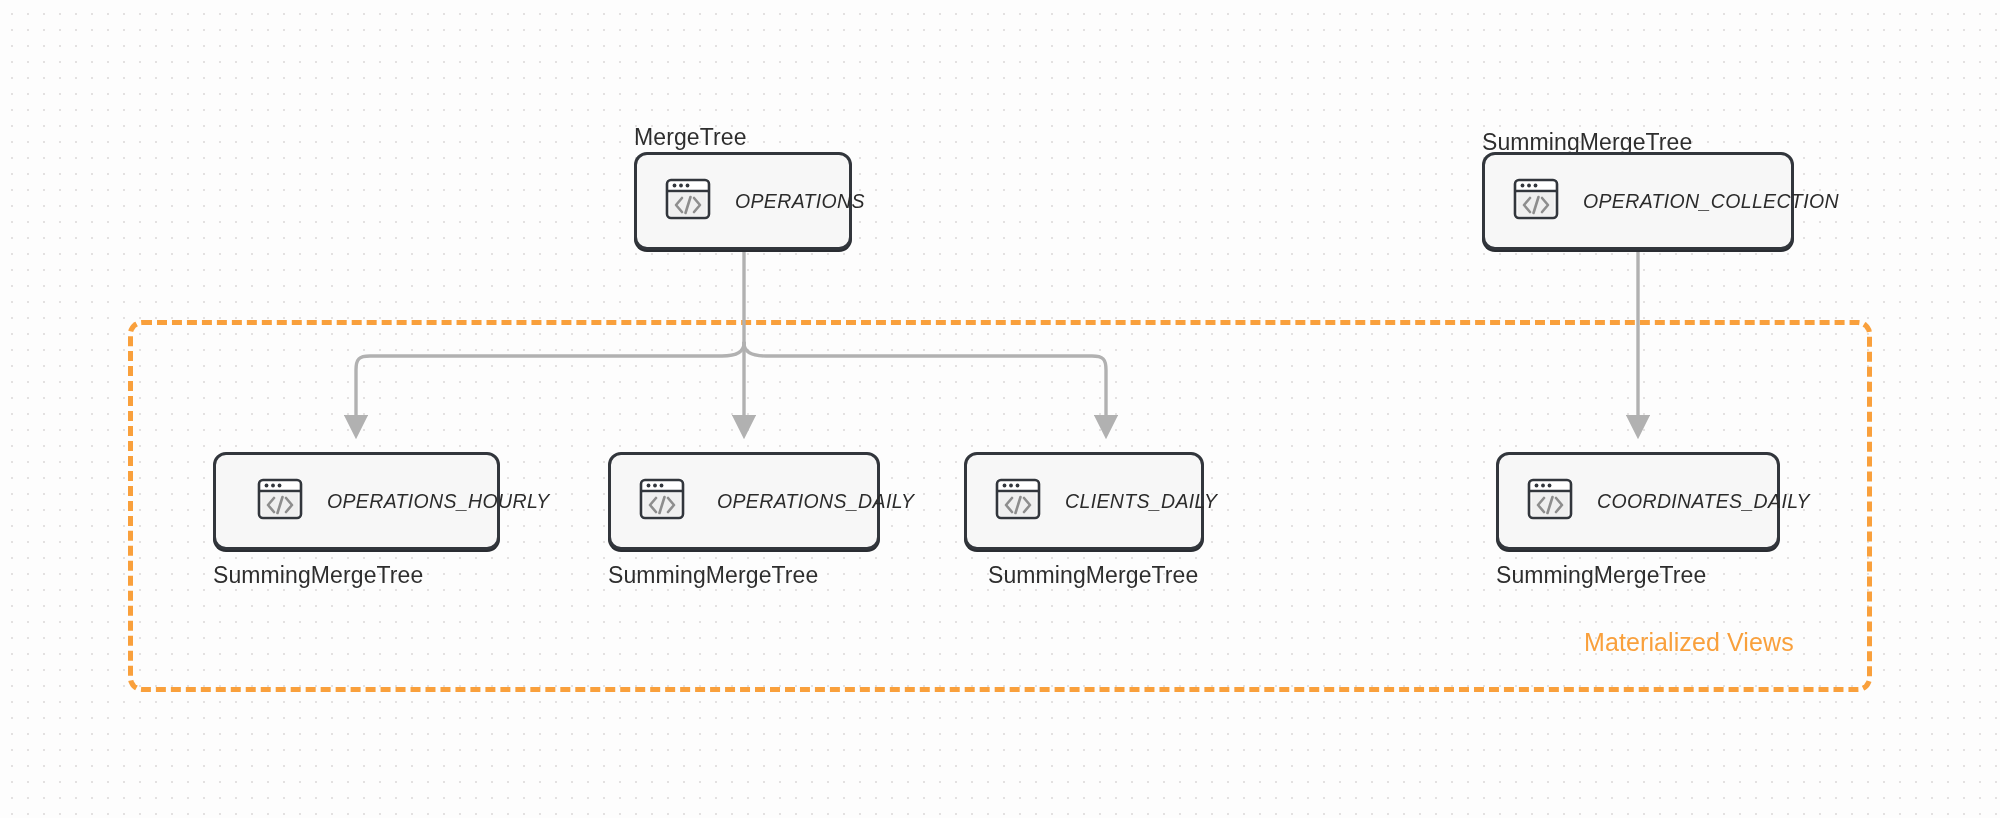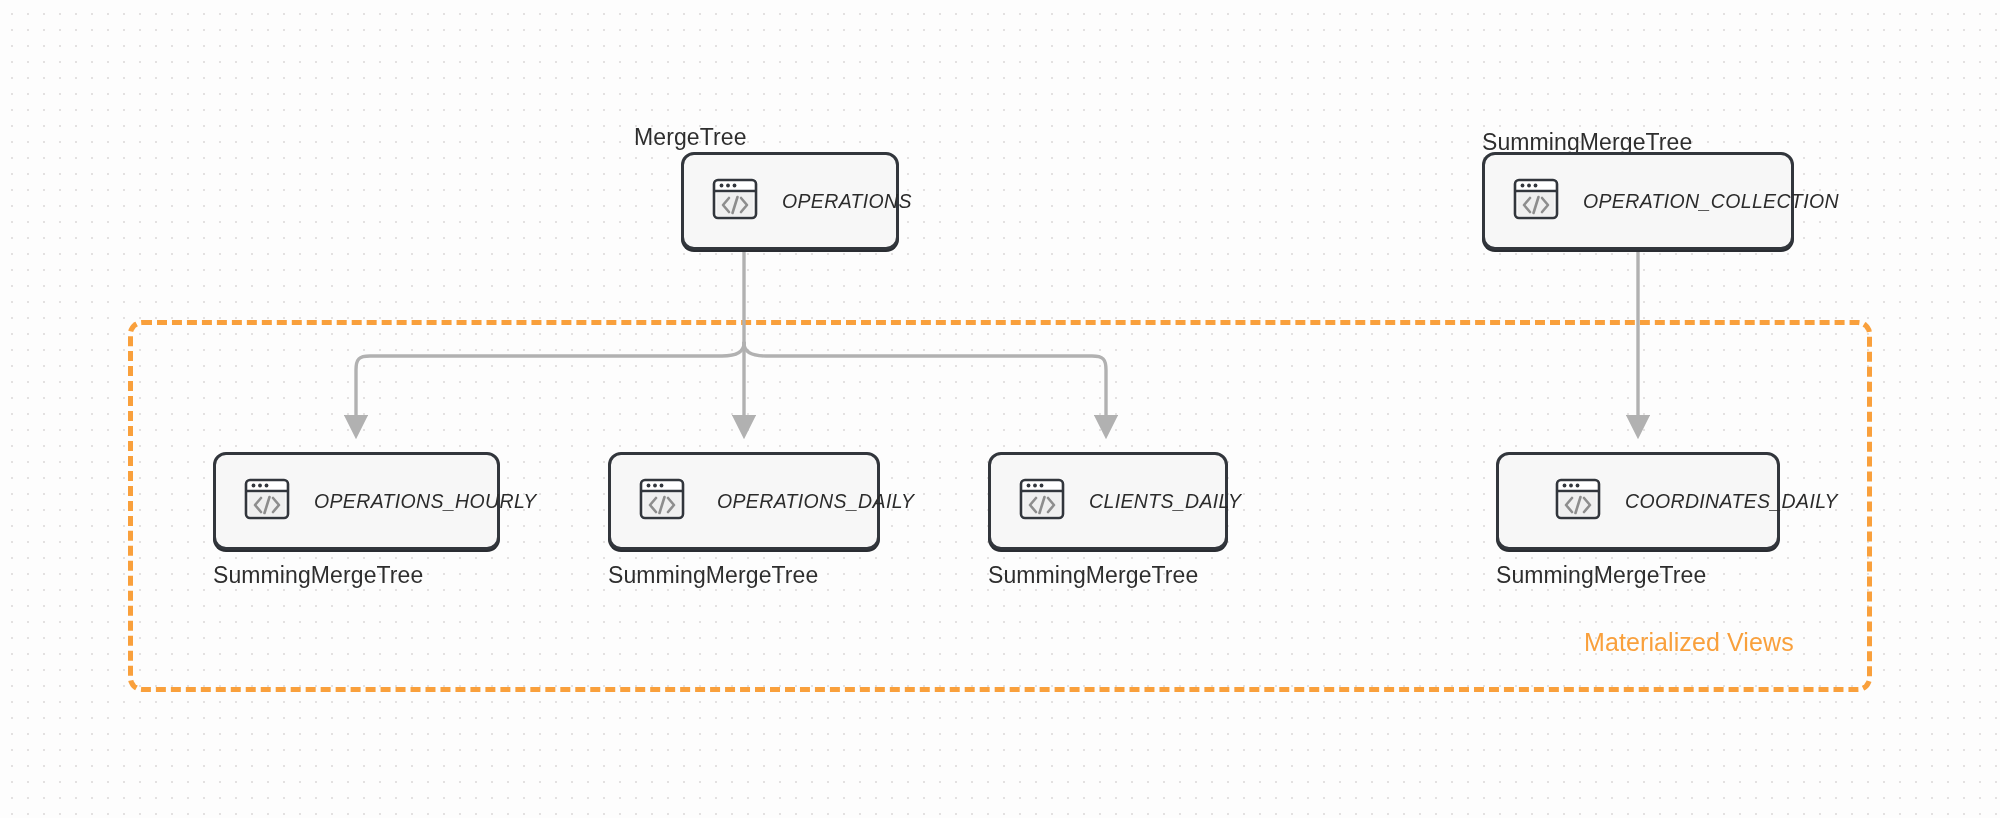--- a/index.html
+++ b/index.html
@@ -105,21 +105,21 @@
 
     <path d="M 744 343 L 744 427" fill="none" stroke="#b1b1b1" stroke-width="3.4" stroke-linecap="round" marker-end="url(#arrow)"></path>
 
     <path d="M 744 343 C 744 354, 755 356, 766 356 L 1092 356 C 1103 356, 1106 359, 1106 370 L 1106 427" fill="none" stroke="#b1b1b1" stroke-width="3.4" stroke-linecap="round" marker-end="url(#arrow)"></path>
 
     <path d="M 1638 252 L 1638 427" fill="none" stroke="#b1b1b1" stroke-width="3.4" stroke-linecap="round" marker-end="url(#arrow)"></path>
   </svg>
 
   <div class="caption" style="left:634px; top:124px; width:218px;">MergeTree</div>
 
-  <div class="node" style="left:634px; top:152px; width:218px; height:98px;margin-left:47px;">
+  <div class="node" style="left:634px; top:152px; width:218px; height:98px;">
     <span class="win-icon">
       <svg width="50" height="50" viewBox="0 0 50 50" xmlns="http://www.w3.org/2000/svg">
         <rect x="4" y="6" width="42" height="38" rx="4" ry="4" fill="#ffffff" stroke="#32363c" stroke-width="2.6"></rect>
         <path d="M 4 17 H 46" stroke="#32363c" stroke-width="2.4" fill="none"></path>
         <circle cx="11.5" cy="11.5" r="1.9" fill="#32363c"></circle>
         <circle cx="18" cy="11.5" r="1.9" fill="#32363c"></circle>
         <circle cx="24.5" cy="11.5" r="1.9" fill="#32363c"></circle>
         <rect x="6.5" y="19" width="37" height="23" fill="#efefef"></rect>
         <path d="M 19 24 L 13 31 L 19 38" fill="none" stroke="#8d8d8d" stroke-width="2.6" stroke-linecap="round" stroke-linejoin="round"></path>
         <path d="M 31 24 L 37 31 L 31 38" fill="none" stroke="#8d8d8d" stroke-width="2.6" stroke-linecap="round" stroke-linejoin="round"></path>
@@ -141,21 +141,21 @@
         <circle cx="24.5" cy="11.5" r="1.9" fill="#32363c"></circle>
         <rect x="6.5" y="19" width="37" height="23" fill="#efefef"></rect>
         <path d="M 19 24 L 13 31 L 19 38" fill="none" stroke="#8d8d8d" stroke-width="2.6" stroke-linecap="round" stroke-linejoin="round"></path>
         <path d="M 31 24 L 37 31 L 31 38" fill="none" stroke="#8d8d8d" stroke-width="2.6" stroke-linecap="round" stroke-linejoin="round"></path>
         <path d="M 27.5 23 L 22.5 39" fill="none" stroke="#8d8d8d" stroke-width="2.6" stroke-linecap="round"></path>
       </svg>
     </span>
     <span class="node-label">OPERATION_COLLECTION</span>
   </div>
 
-  <div class="node" style="left:213px; top:452px; width:287px; height:98px;">
+  <div class="node" style="left:213px; top:452px; width:287px; height:98px;padding-left:13px;">
     <span class="win-icon">
       <svg width="50" height="50" viewBox="0 0 50 50" xmlns="http://www.w3.org/2000/svg">
         <rect x="4" y="6" width="42" height="38" rx="4" ry="4" fill="#ffffff" stroke="#32363c" stroke-width="2.6"></rect>
         <path d="M 4 17 H 46" stroke="#32363c" stroke-width="2.4" fill="none"></path>
         <circle cx="11.5" cy="11.5" r="1.9" fill="#32363c"></circle>
         <circle cx="18" cy="11.5" r="1.9" fill="#32363c"></circle>
         <circle cx="24.5" cy="11.5" r="1.9" fill="#32363c"></circle>
         <rect x="6.5" y="19" width="37" height="23" fill="#efefef"></rect>
         <path d="M 19 24 L 13 31 L 19 38" fill="none" stroke="#8d8d8d" stroke-width="2.6" stroke-linecap="round" stroke-linejoin="round"></path>
         <path d="M 31 24 L 37 31 L 31 38" fill="none" stroke="#8d8d8d" stroke-width="2.6" stroke-linecap="round" stroke-linejoin="round"></path>
@@ -177,39 +177,39 @@
         <rect x="6.5" y="19" width="37" height="23" fill="#efefef"></rect>
         <path d="M 19 24 L 13 31 L 19 38" fill="none" stroke="#8d8d8d" stroke-width="2.6" stroke-linecap="round" stroke-linejoin="round"></path>
         <path d="M 31 24 L 37 31 L 31 38" fill="none" stroke="#8d8d8d" stroke-width="2.6" stroke-linecap="round" stroke-linejoin="round"></path>
         <path d="M 27.5 23 L 22.5 39" fill="none" stroke="#8d8d8d" stroke-width="2.6" stroke-linecap="round"></path>
       </svg>
     </span>
     <span class="node-label">OPERATIONS_DAILY</span>
   </div>
   <div class="caption" style="left:608px; top:562px; width:272px;">SummingMergeTree</div>
 
-  <div class="node" style="left:988px; top:452px; width:240px; height:98px;">
+  <div class="node" style="left:964px; top:452px; width:240px; height:98px;">
     <span class="win-icon">
       <svg width="50" height="50" viewBox="0 0 50 50" xmlns="http://www.w3.org/2000/svg">
         <rect x="4" y="6" width="42" height="38" rx="4" ry="4" fill="#ffffff" stroke="#32363c" stroke-width="2.6"></rect>
         <path d="M 4 17 H 46" stroke="#32363c" stroke-width="2.4" fill="none"></path>
         <circle cx="11.5" cy="11.5" r="1.9" fill="#32363c"></circle>
         <circle cx="18" cy="11.5" r="1.9" fill="#32363c"></circle>
         <circle cx="24.5" cy="11.5" r="1.9" fill="#32363c"></circle>
         <rect x="6.5" y="19" width="37" height="23" fill="#efefef"></rect>
         <path d="M 19 24 L 13 31 L 19 38" fill="none" stroke="#8d8d8d" stroke-width="2.6" stroke-linecap="round" stroke-linejoin="round"></path>
         <path d="M 31 24 L 37 31 L 31 38" fill="none" stroke="#8d8d8d" stroke-width="2.6" stroke-linecap="round" stroke-linejoin="round"></path>
         <path d="M 27.5 23 L 22.5 39" fill="none" stroke="#8d8d8d" stroke-width="2.6" stroke-linecap="round"></path>
       </svg>
     </span>
     <span class="node-label">CLIENTS_DAILY</span>
   </div>
   <div class="caption" style="left:988px; top:562px; width:240px;">SummingMergeTree</div>
 
-  <div class="node" style="left:1496px; top:452px; width:284px; height:98px;padding-left:28px;">
+  <div class="node" style="left:1496px; top:452px; width:284px; height:98px;">
     <span class="win-icon">
       <svg width="50" height="50" viewBox="0 0 50 50" xmlns="http://www.w3.org/2000/svg">
         <rect x="4" y="6" width="42" height="38" rx="4" ry="4" fill="#ffffff" stroke="#32363c" stroke-width="2.6"></rect>
         <path d="M 4 17 H 46" stroke="#32363c" stroke-width="2.4" fill="none"></path>
         <circle cx="11.5" cy="11.5" r="1.9" fill="#32363c"></circle>
         <circle cx="18" cy="11.5" r="1.9" fill="#32363c"></circle>
         <circle cx="24.5" cy="11.5" r="1.9" fill="#32363c"></circle>
         <rect x="6.5" y="19" width="37" height="23" fill="#efefef"></rect>
         <path d="M 19 24 L 13 31 L 19 38" fill="none" stroke="#8d8d8d" stroke-width="2.6" stroke-linecap="round" stroke-linejoin="round"></path>
         <path d="M 31 24 L 37 31 L 31 38" fill="none" stroke="#8d8d8d" stroke-width="2.6" stroke-linecap="round" stroke-linejoin="round"></path>

